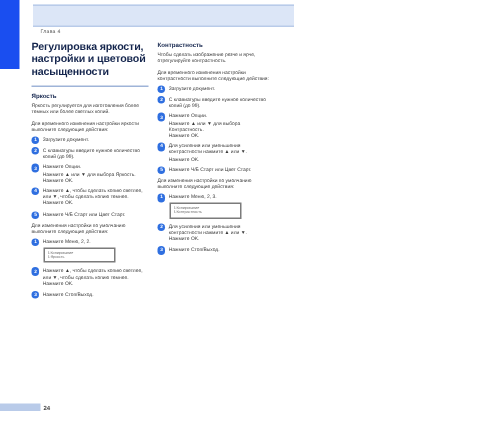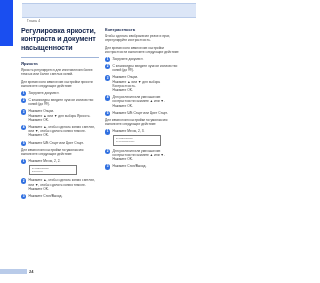--- a/index.html
+++ b/index.html
@@ -84,21 +84,21 @@
     font-size:4px;font-weight:bold;color:#4a4a4a;
   }
 </style>
 </head>
 <body>
 
 <div class="header-band"></div>
 <div class="edge-tab"></div>
 <div class="chapter-label">Глава 4</div>
 
-<div class="page-title">Регулировка яркости, контраста и документ насыщенности</div>
+<div class="page-title">Регулировка яркости, настройки и цветовой насыщенности</div>
 <div class="title-rule"></div>
 
 <div class="col col-left" style="top:61px;">
   <div class="sub-head">Яркость</div>
   <div class="para">Яркость регулируется для изготовления более темных или более светлых копий.</div>
   <div class="para">Для временного изменения настройки яркости выполните следующие действия:</div>
 
   <div class="step">
     <span class="num">1</span>
     <span>Загрузите документ.</span>

